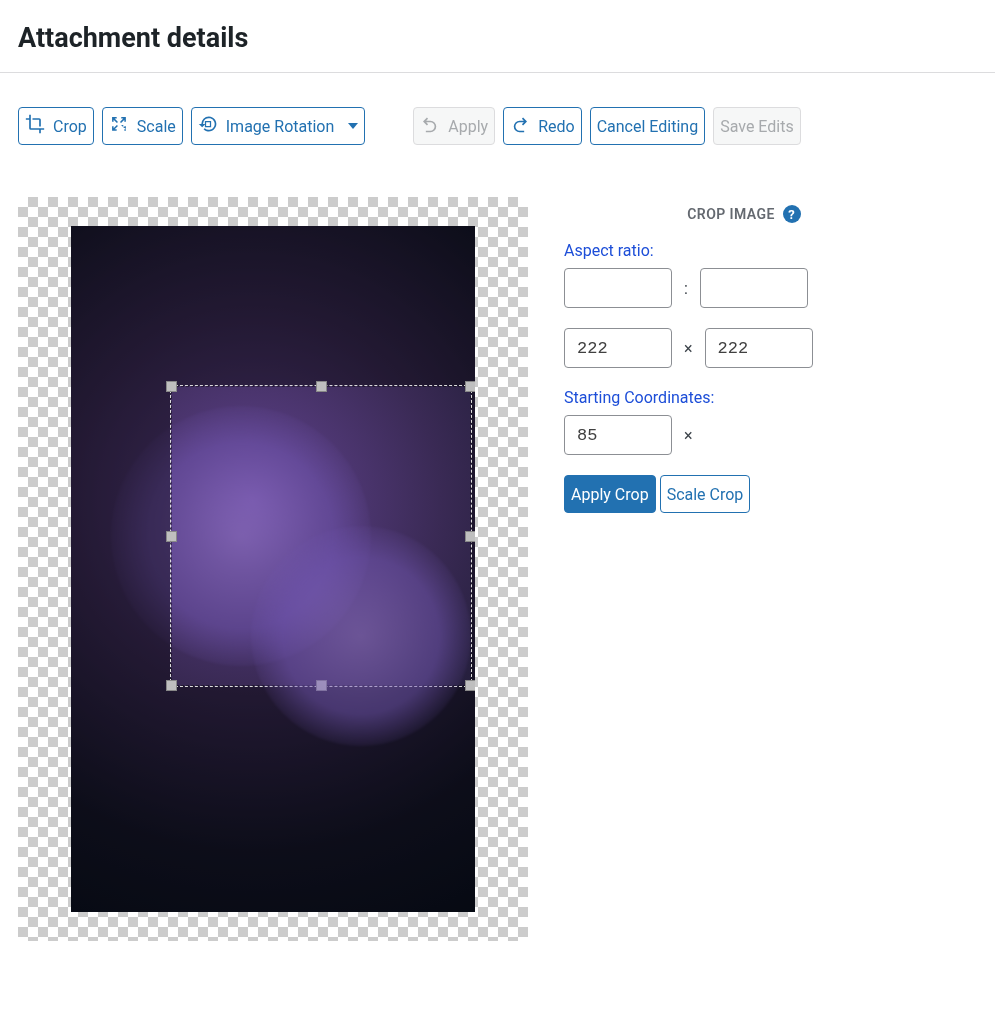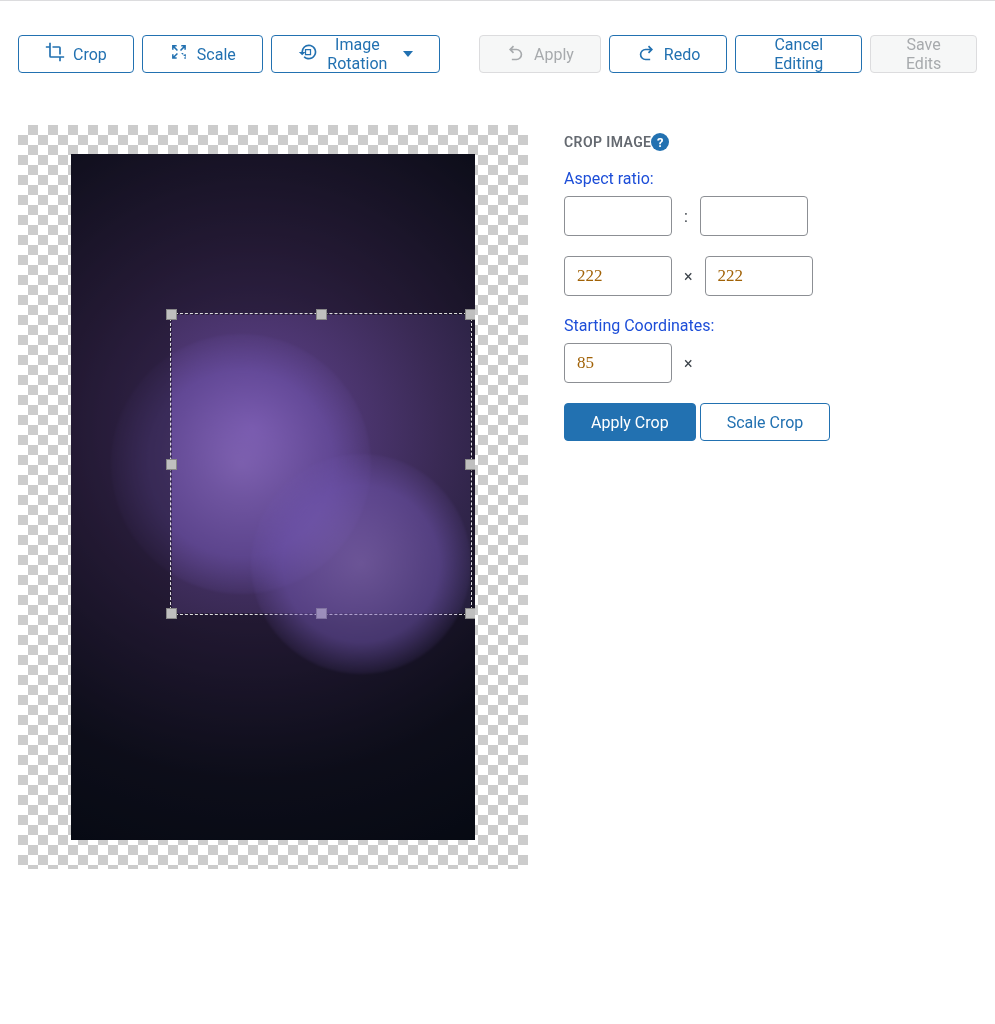--- a/index.html
+++ b/index.html
@@ -28,21 +28,21 @@
     display: flex;
     gap: 8px;
     margin: 34px 0 0 0;
     align-items: center;
   }
   .toolbar-spacer { width: 32px; }
   .btn {
     display: inline-flex;
     align-items: center;
     gap: 8px;
-    padding: 0 26px;
+    padding: 0 6px;
     height: 38px;
     background: #fff;
     border: 1px solid #2271b1;
     border-radius: 4px;
     color: #2271b1;
     font-size: 16px;
     cursor: pointer;
     font-family: inherit;
   }
   .btn.disabled {
@@ -134,26 +134,28 @@
   .h-w  { left:-5px;  top:50%;  margin-top:-5px; }
   .h-e  { right:-5px; top:50%;  margin-top:-5px; }
   .h-sw { left:-5px;  bottom:-5px; }
   .h-s  { left:50%;   bottom:-5px; margin-left:-5px; }
   .h-se { right:-5px; bottom:-5px; }
 
   .sidebar { flex: none; width: 360px; }
   .section-head {
     display: flex;
     align-items: center;
+    gap: 8px;
     color: #646970;
     font-weight: 600;
     font-size: 14px;
     letter-spacing: .03em;
     margin: 8px 0 18px 0;
     text-transform: uppercase;
+    justify-content: center;
   }
   .help-badge {
     width: 18px; height: 18px;
     border-radius: 50%;
     background: #2271b1;
     color: #fff;
     font-size: 13px;
     font-weight: 700;
     display: inline-flex;
     align-items:center;
@@ -171,34 +173,35 @@
     gap: 12px;
     margin-bottom: 20px;
   }
   .num-input {
     width: 108px;
     height: 40px;
     border: 1px solid #8c8f94;
     border-radius: 4px;
     padding: 0 12px;
     font-size: 17px;
-    color: #a16207;
-    font-family: Liberation Serif, serif;
+    color: #404040;
+    font-family: Liberation Mono, monospace;
   }
   .sep { color: #3c434a; font-size: 16px; }
   .actions {
     display: flex;
     gap: 4px;
     margin-top: 6px;
   }
 </style>
 </head>
 <body>
 
 <div class="page">
+  <h1 class="page-title">Attachment details</h1>
   <hr class="divider">
 
   <div class="toolbar">
     <button class="btn">
       <span>
         <svg viewBox="0 0 24 24">
             <path d="M7 17V1H5v4H1v2h4v10a2 2 0 0 0 2 2h10v4h2v-4h4v-2H7zm10-2h2V7a2 2 0 0 0-2-2H9v2h8v8z"></path>
           </svg>
       </span>
       <span>Crop</span>

